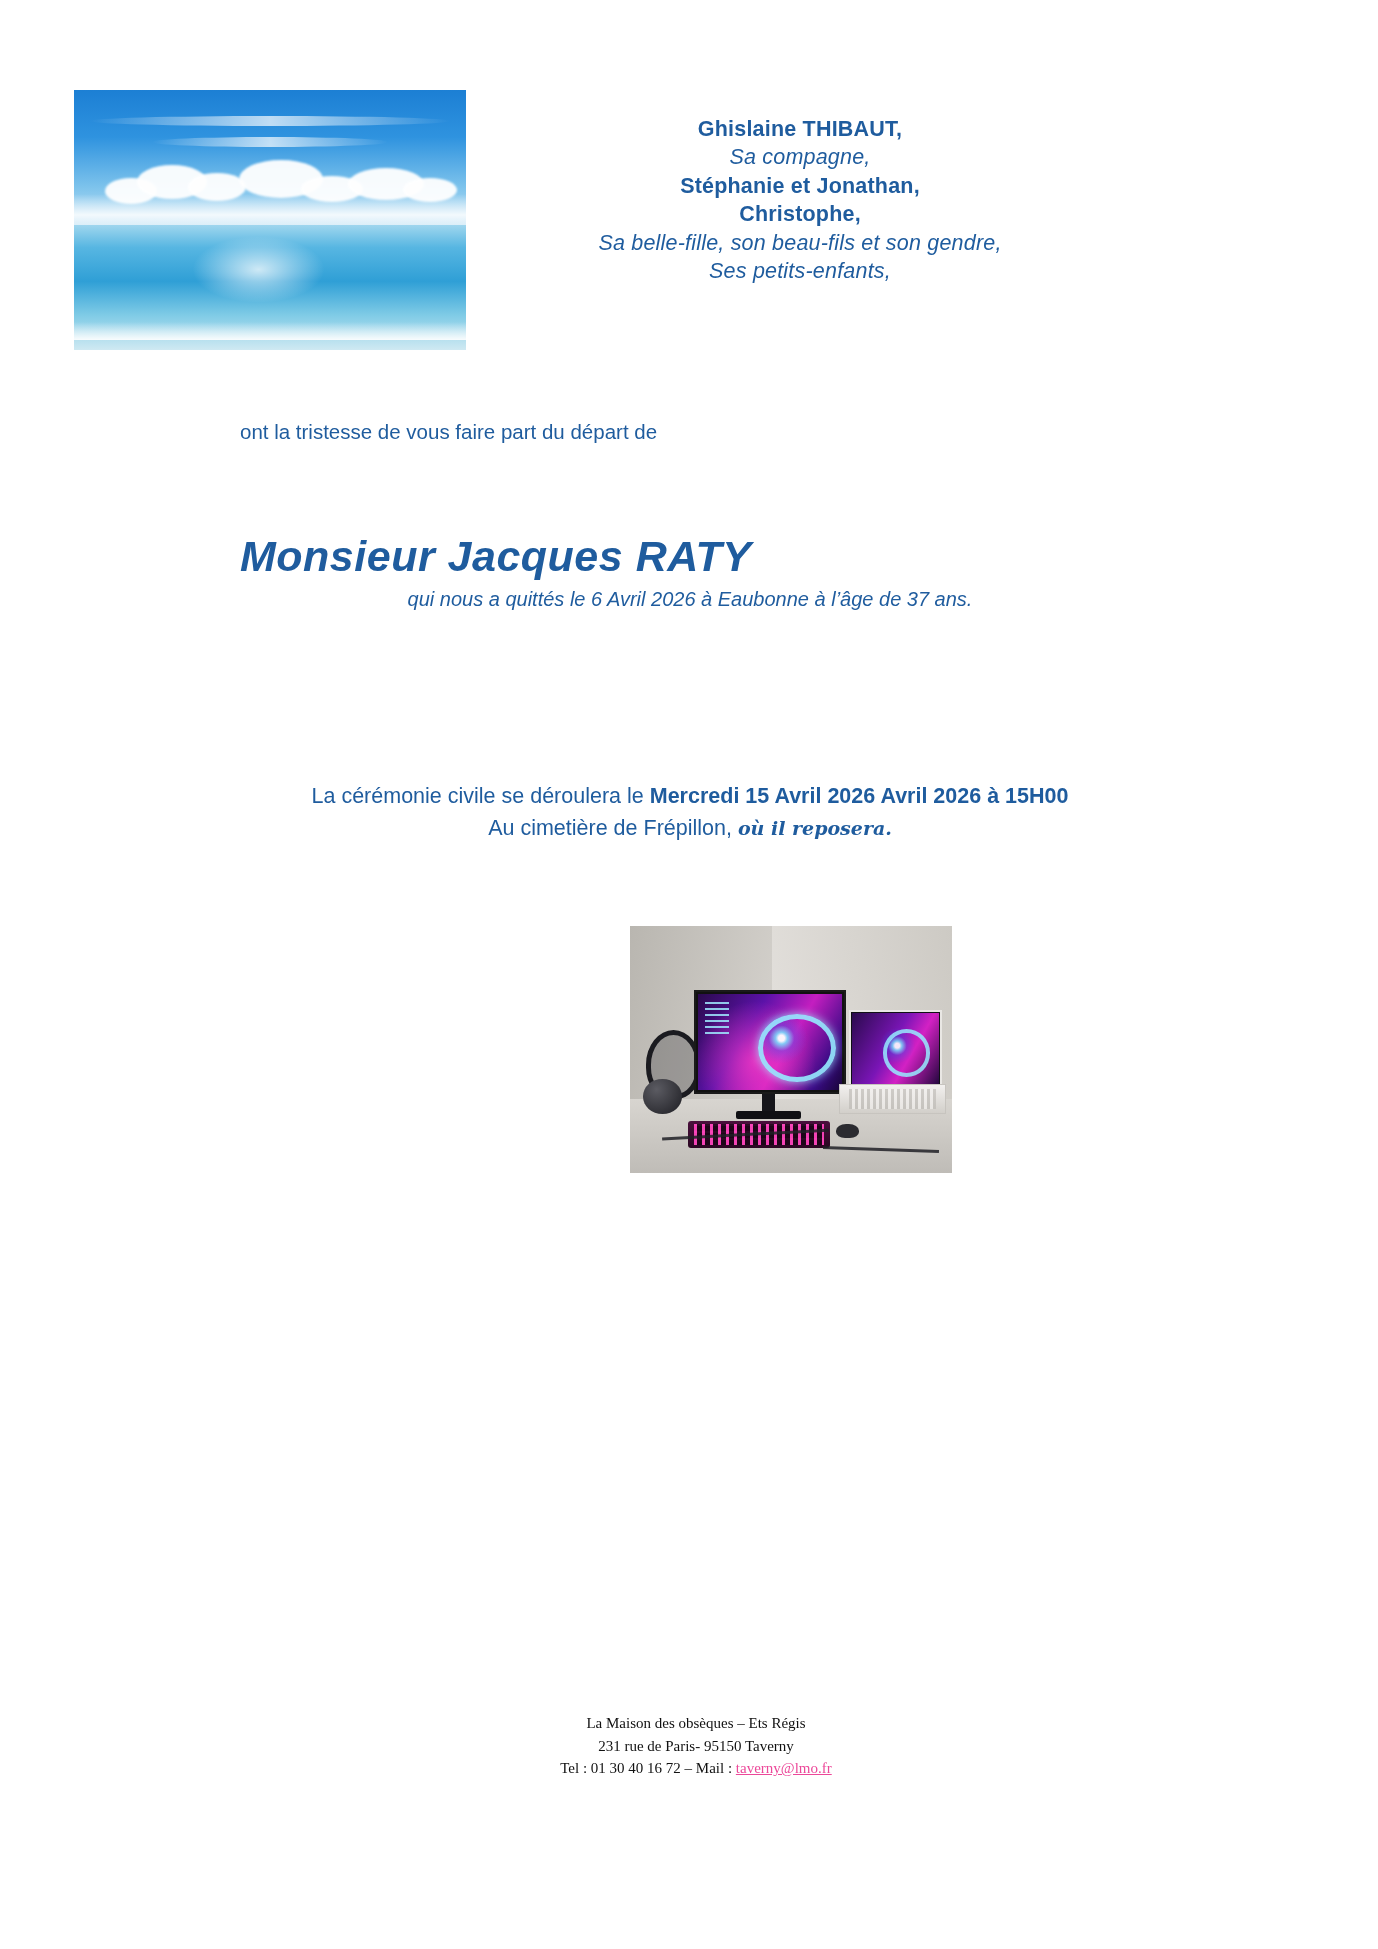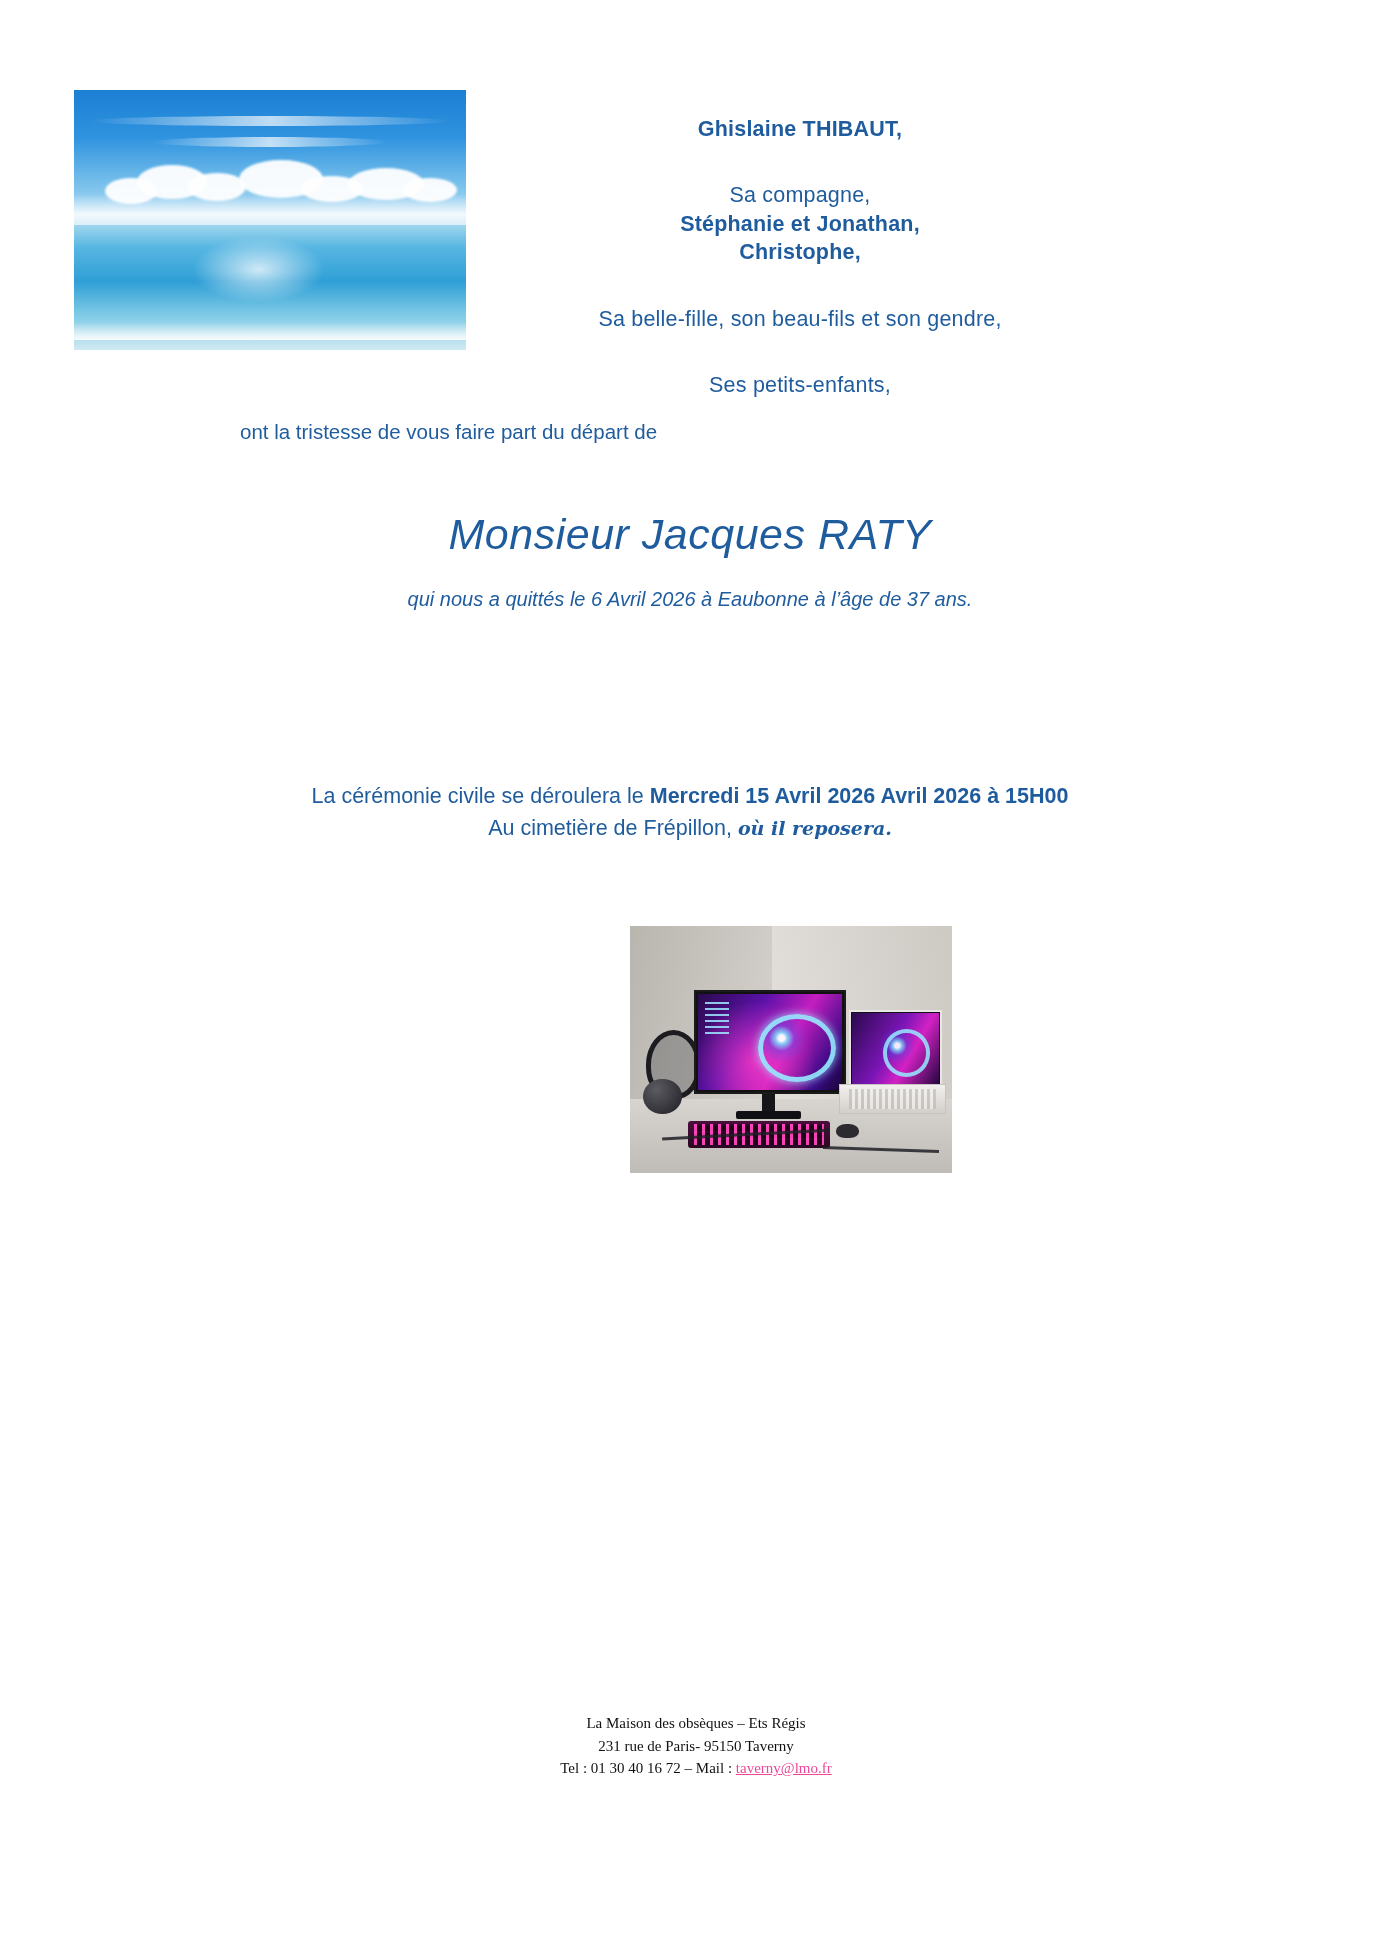--- a/index.html
+++ b/index.html
@@ -103,40 +103,40 @@
   .family .l {
     display: block;
     font-size: 21.5px;
     letter-spacing: .2px;
     white-space: nowrap;
   }
   .family .bold {
     font-weight: bold;
   }
   .family .ital {
-    margin-top: 38px;
+    font-style: italic;
   }
 
   .announce {
     position: absolute;
     left: 240px;
     top: 420px;
     width: 900px;
     text-align: left;
     font-size: 20.5px;
   }
 
   .name {
     position: absolute;
     left: 240px;
-    top: 510px;
+    top: 532px;
     width: 900px;
-    text-align: center;
+    text-align: left;
     font-size: 43px;
-    font-weight: normal;
+    font-weight: bold;
     font-style: italic;
     letter-spacing: .5px;
   }
 
   .subname {
     position: absolute;
     left: 240px;
     top: 588px;
     width: 900px;
     text-align: center;

